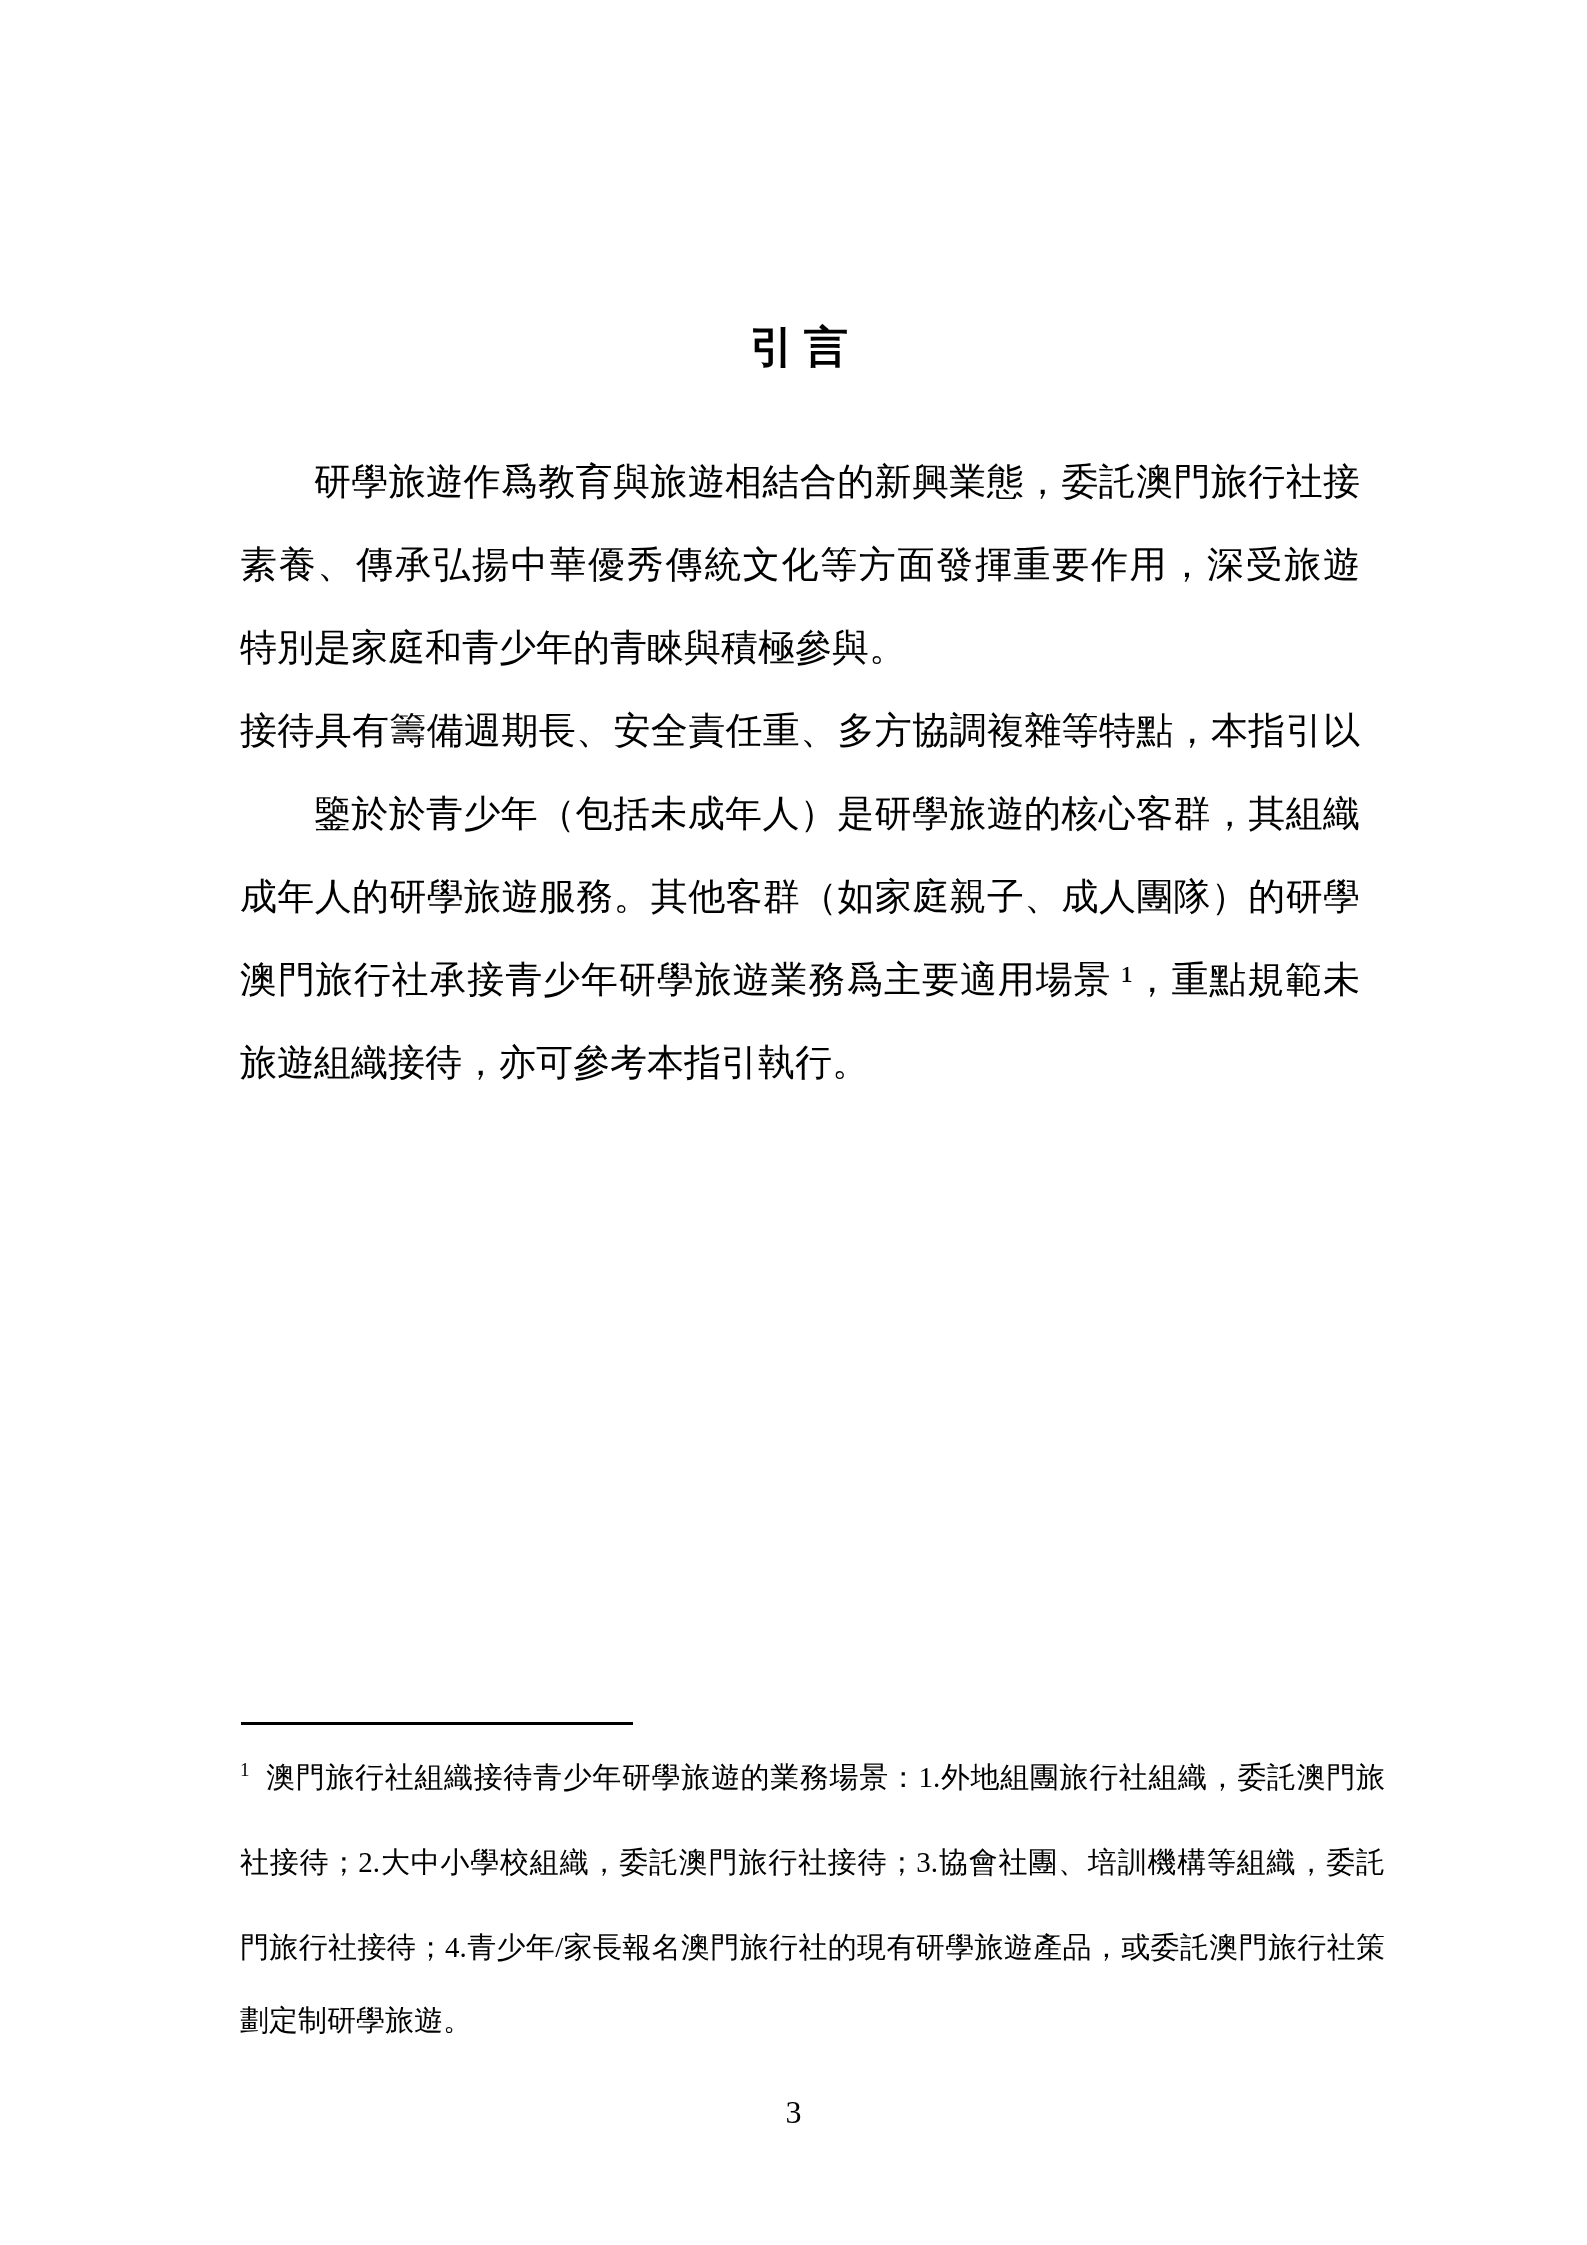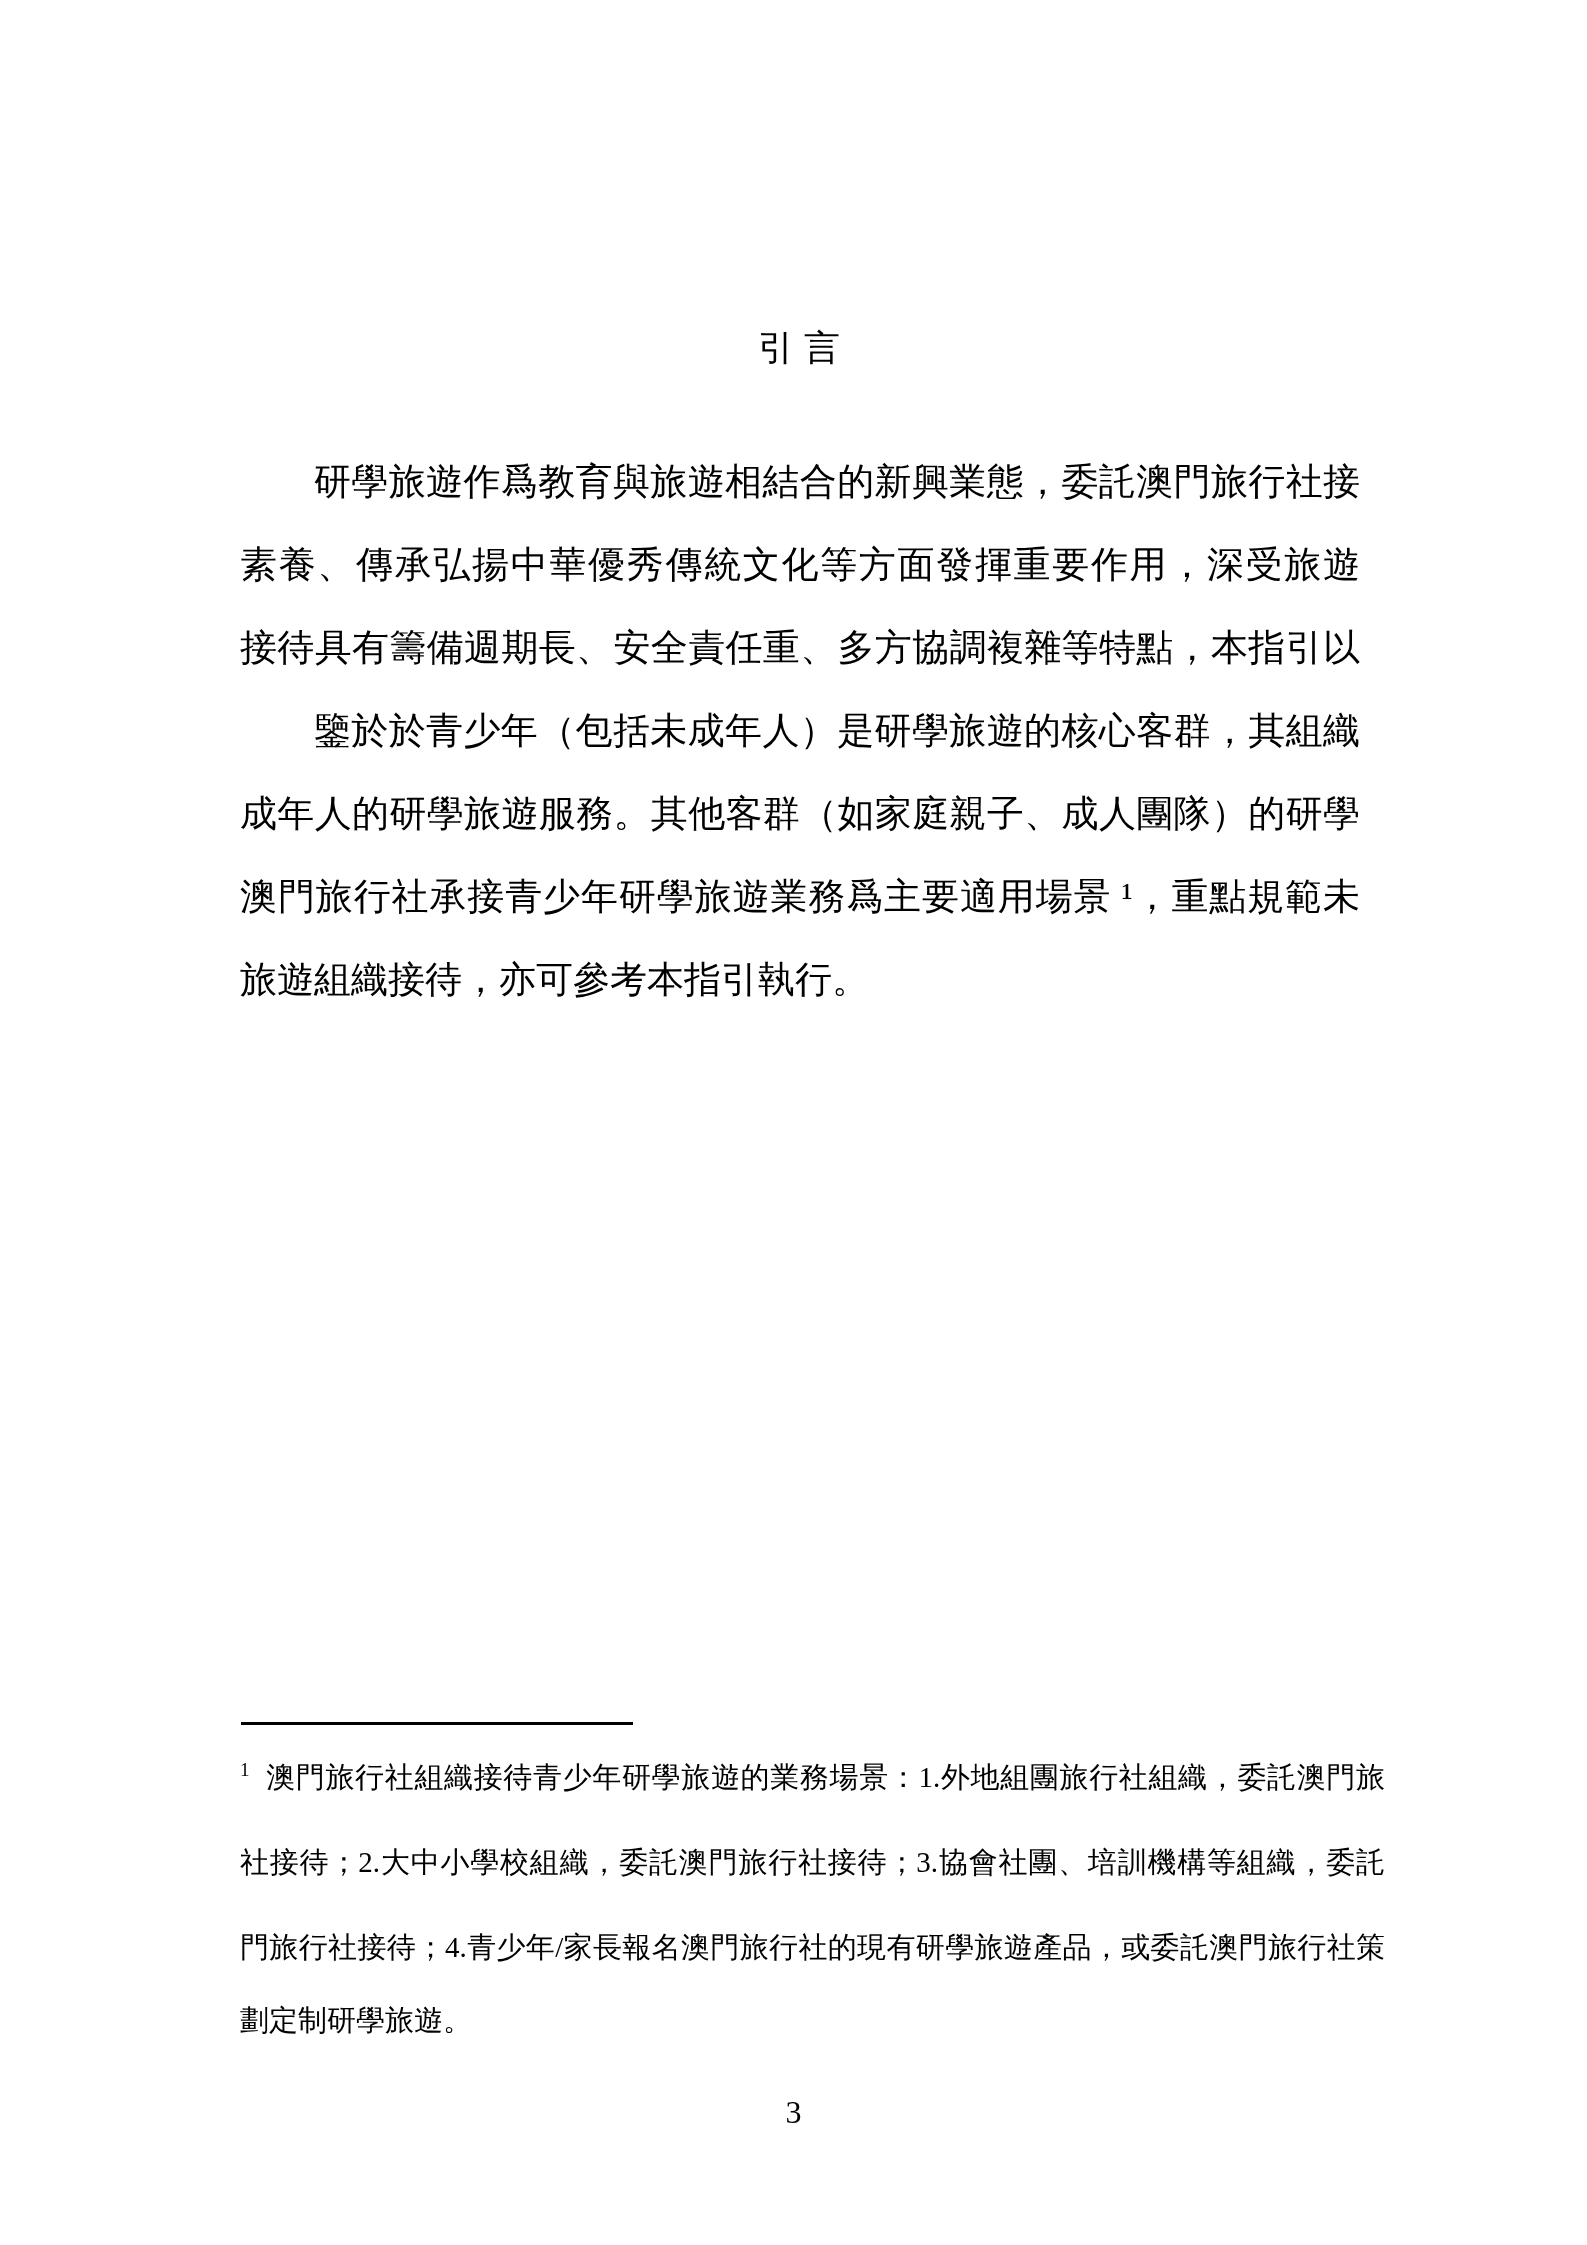--- a/index.html
+++ b/index.html
@@ -15,22 +15,22 @@
     color: #000000;
     font-family: "Liberation Serif", "DejaVu Serif", serif;
     overflow: hidden;
   }
   .doc-title {
     position: absolute;
     top: 316px;
     left: 0;
     right: 0;
     text-align: center;
-    font-size: 36px;
-    font-weight: 400;
+    font-size: 44px;
+    font-weight: 700;
     line-height: 64px;
     letter-spacing: 10px;
     margin-left: 21px;
   }
   .body-text {
     position: absolute;
     top: 440px;
     left: 240px;
     width: 1120px;
     font-size: 37px;
@@ -98,20 +98,21 @@
 </head>
 <body>
 
 <div class="page">
 
   <div class="doc-title">引言</div>
 
   <div class="body-text">
     <div class="body-line just indent">研學旅遊作爲教育與旅遊相結合的新興業態，委託澳門旅行社接待</div>
     <div class="body-line just">素養、傳承弘揚中華優秀傳統文化等方面發揮重要作用，深受旅遊者，</div>
+    <div class="body-line">特別是家庭和青少年的青睞與積極參與。</div>
     <div class="body-line just">接待具有籌備週期長、安全責任重、多方協調複雜等特點，本指引以</div>
     <div class="body-line just indent">鑒於於青少年（包括未成年人）是研學旅遊的核心客群，其組織</div>
     <div class="body-line just">成年人的研學旅遊服務。其他客群（如家庭親子、成人團隊）的研學</div>
     <div class="body-line just">澳門旅行社承接青少年研學旅遊業務爲主要適用場景 ¹，重點規範未</div>
     <div class="body-line">旅遊組織接待，亦可參考本指引執行。</div>
   </div>
 
   <div class="fn-sep"></div>
 
   <div class="footnote">

